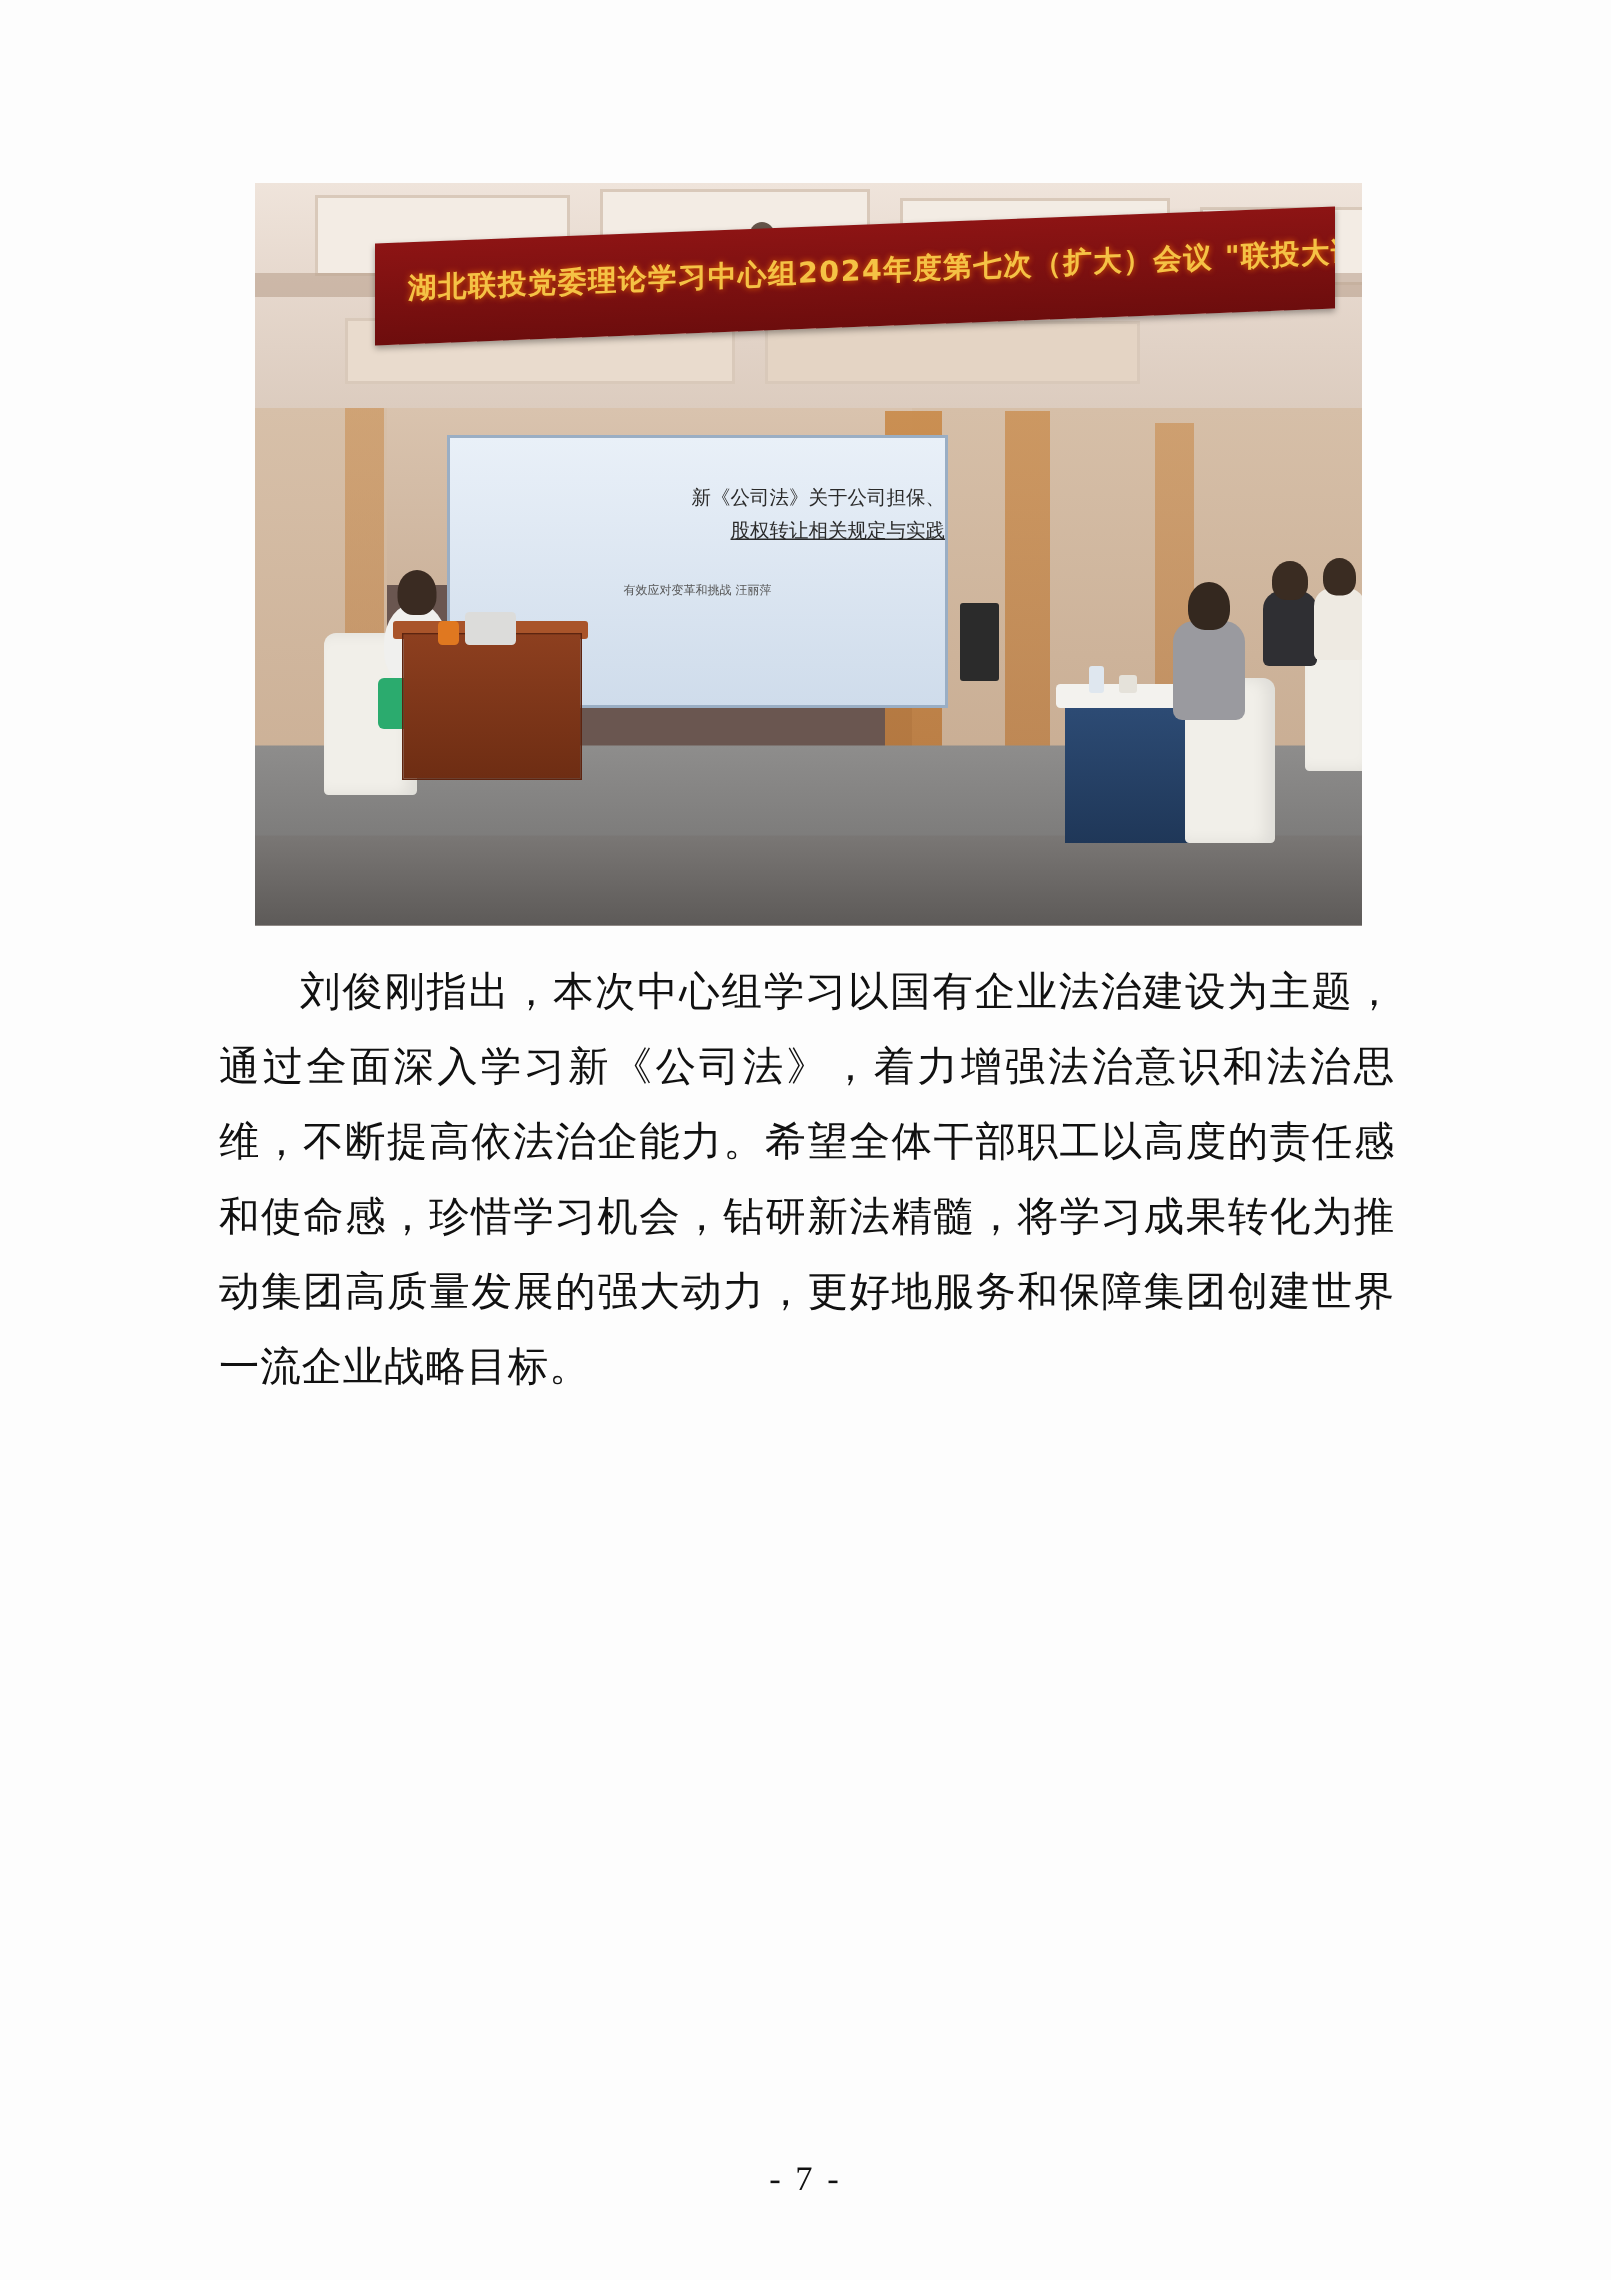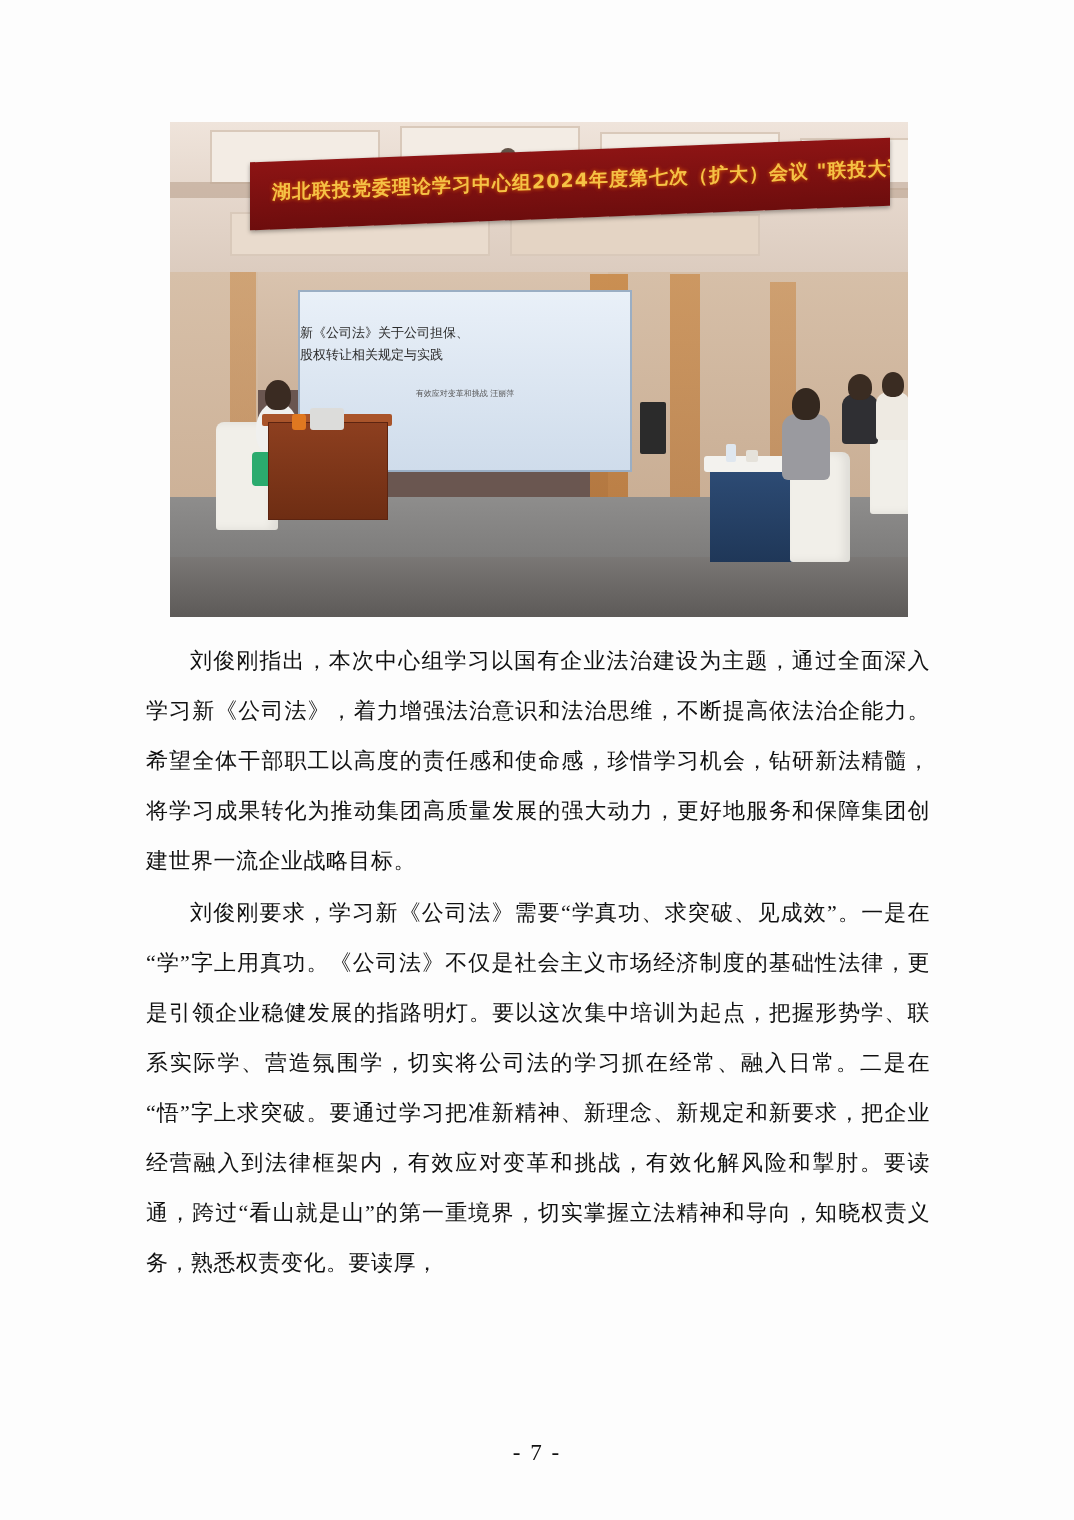--- a/index.html
+++ b/index.html
@@ -100,21 +100,21 @@
   }
   .screen {
     position: absolute;
     left: 128px; top: 168px; width: 330px; height: 178px;
     background: linear-gradient(180deg,#e9f0f8,#cfdceb);
     border: 2px solid #9aaec4;
   }
   .screen-title {
     position: absolute;
     left: 0; right: 0; top: 30px;
-    text-align: left;
+    text-align: right;
     font-size: 13px;
     color: #2a2a2a;
     line-height: 22px;
     font-family: "DejaVu Sans", sans-serif;
   }
   .screen-sub {
     position: absolute;
     left: 0; right: 0; top: 96px;
     text-align: center;
     font-size: 8px;
@@ -169,21 +169,21 @@
     background: #2b2b2b;
     border-radius: 2px;
   }
 
   
   .body-text {
     position: absolute;
     left: 146px;
     top: 636px;
     width: 784px;
-    font-size: 22px;
+    font-size: 27px;
     line-height: 50px;
     letter-spacing: .5px;
     text-align: justify;
     color: #111;
   }
   .para {
     margin: 0 0 2px 0;
     text-indent: 2em;
   }
   .page-number {
@@ -223,21 +223,21 @@
       <div class="wood-panel" style="left:500px; top:152px; width:30px; height:300px; opacity:.75;"></div>
       <div class="wood-panel" style="left:600px; top:160px; width:26px; height:280px; opacity:.6;"></div>
       <div class="wood-panel" style="left:60px;  top:150px; width:26px; height:300px; opacity:.55;"></div>
 
       <div class="banner">
         <div class="banner-text">湖北联投党委理论学习中心组2024年度第七次（扩大）会议 "联投大讲堂"（第一期）国有企业法治建设专题培训</div>
       </div>
 
       <div class="screen">
         <div class="screen-title">新《公司法》关于公司担保、</div>
-        <div class="screen-title" style="top:52px;">股权转让相关规定与实践</div>
+        <div class="screen-title" style="top:52px;text-decoration:underline;">股权转让相关规定与实践</div>
         <div class="screen-sub">有效应对变革和挑战    汪丽萍</div>
       </div>
 
       <div class="speaker-box"></div>
 
       <div class="stage"></div>
       <div class="floor"></div>
 
       <div class="chair-white" style="left:46px; top:300px; width:62px; height:108px;"></div>
       <div class="person" style="left:86px; top:280px; width:42px; height:54px; background:#f0f0ee;"></div>
@@ -260,17 +260,16 @@
       <div class="chair-white" style="left:700px; top:300px; width:50px; height:92px;"></div>
       <div class="person" style="left:672px; top:272px; width:36px; height:50px; background:#2f2f33; border-radius:12px 12px 4px 4px;"></div>
       <div class="person" style="left:678px; top:252px; width:24px; height:26px; background:#3a2c22;"></div>
       <div class="person" style="left:706px; top:270px; width:34px; height:48px; background:#eeeae2; border-radius:12px 12px 4px 4px;"></div>
       <div class="person" style="left:712px; top:250px; width:22px; height:25px; background:#3a2c22;"></div>
     </div>
   </div>
 
   <div class="body-text">
     <p class="para">刘俊刚指出，本次中心组学习以国有企业法治建设为主题，通过全面深入学习新《公司法》，着力增强法治意识和法治思维，不断提高依法治企能力。希望全体干部职工以高度的责任感和使命感，珍惜学习机会，钻研新法精髓，将学习成果转化为推动集团高质量发展的强大动力，更好地服务和保障集团创建世界一流企业战略目标。</p>
-    <p class="para">刘俊刚要求，学习新《公司法》需要“学真功、求突破、见成效”。一是在“学”字上用真功。《公司法》不仅是社会主义市场经济制度的基础性法律，更是引领企业稳健发展的指路明灯。要以这次集中培训为起点，把握形势学、联系实际学、营造氛围学，切实将公司法的学习抓在经常、融入日常。二是在“悟”字上求突破。要通过学习把准新精神、新理念、新规定和新要求，把企业经营融入到法律框架内，有效应对变革和挑战，有效化解风险和掣肘。要读通，跨过“看山就是山”的第一重境界，切实掌握立法精神和导向，知晓权责义务，熟悉权责变化。要读厚，</p>
   </div>
 
   <div class="page-number">- 7 -</div>
 </div>
 
 </body></html>

